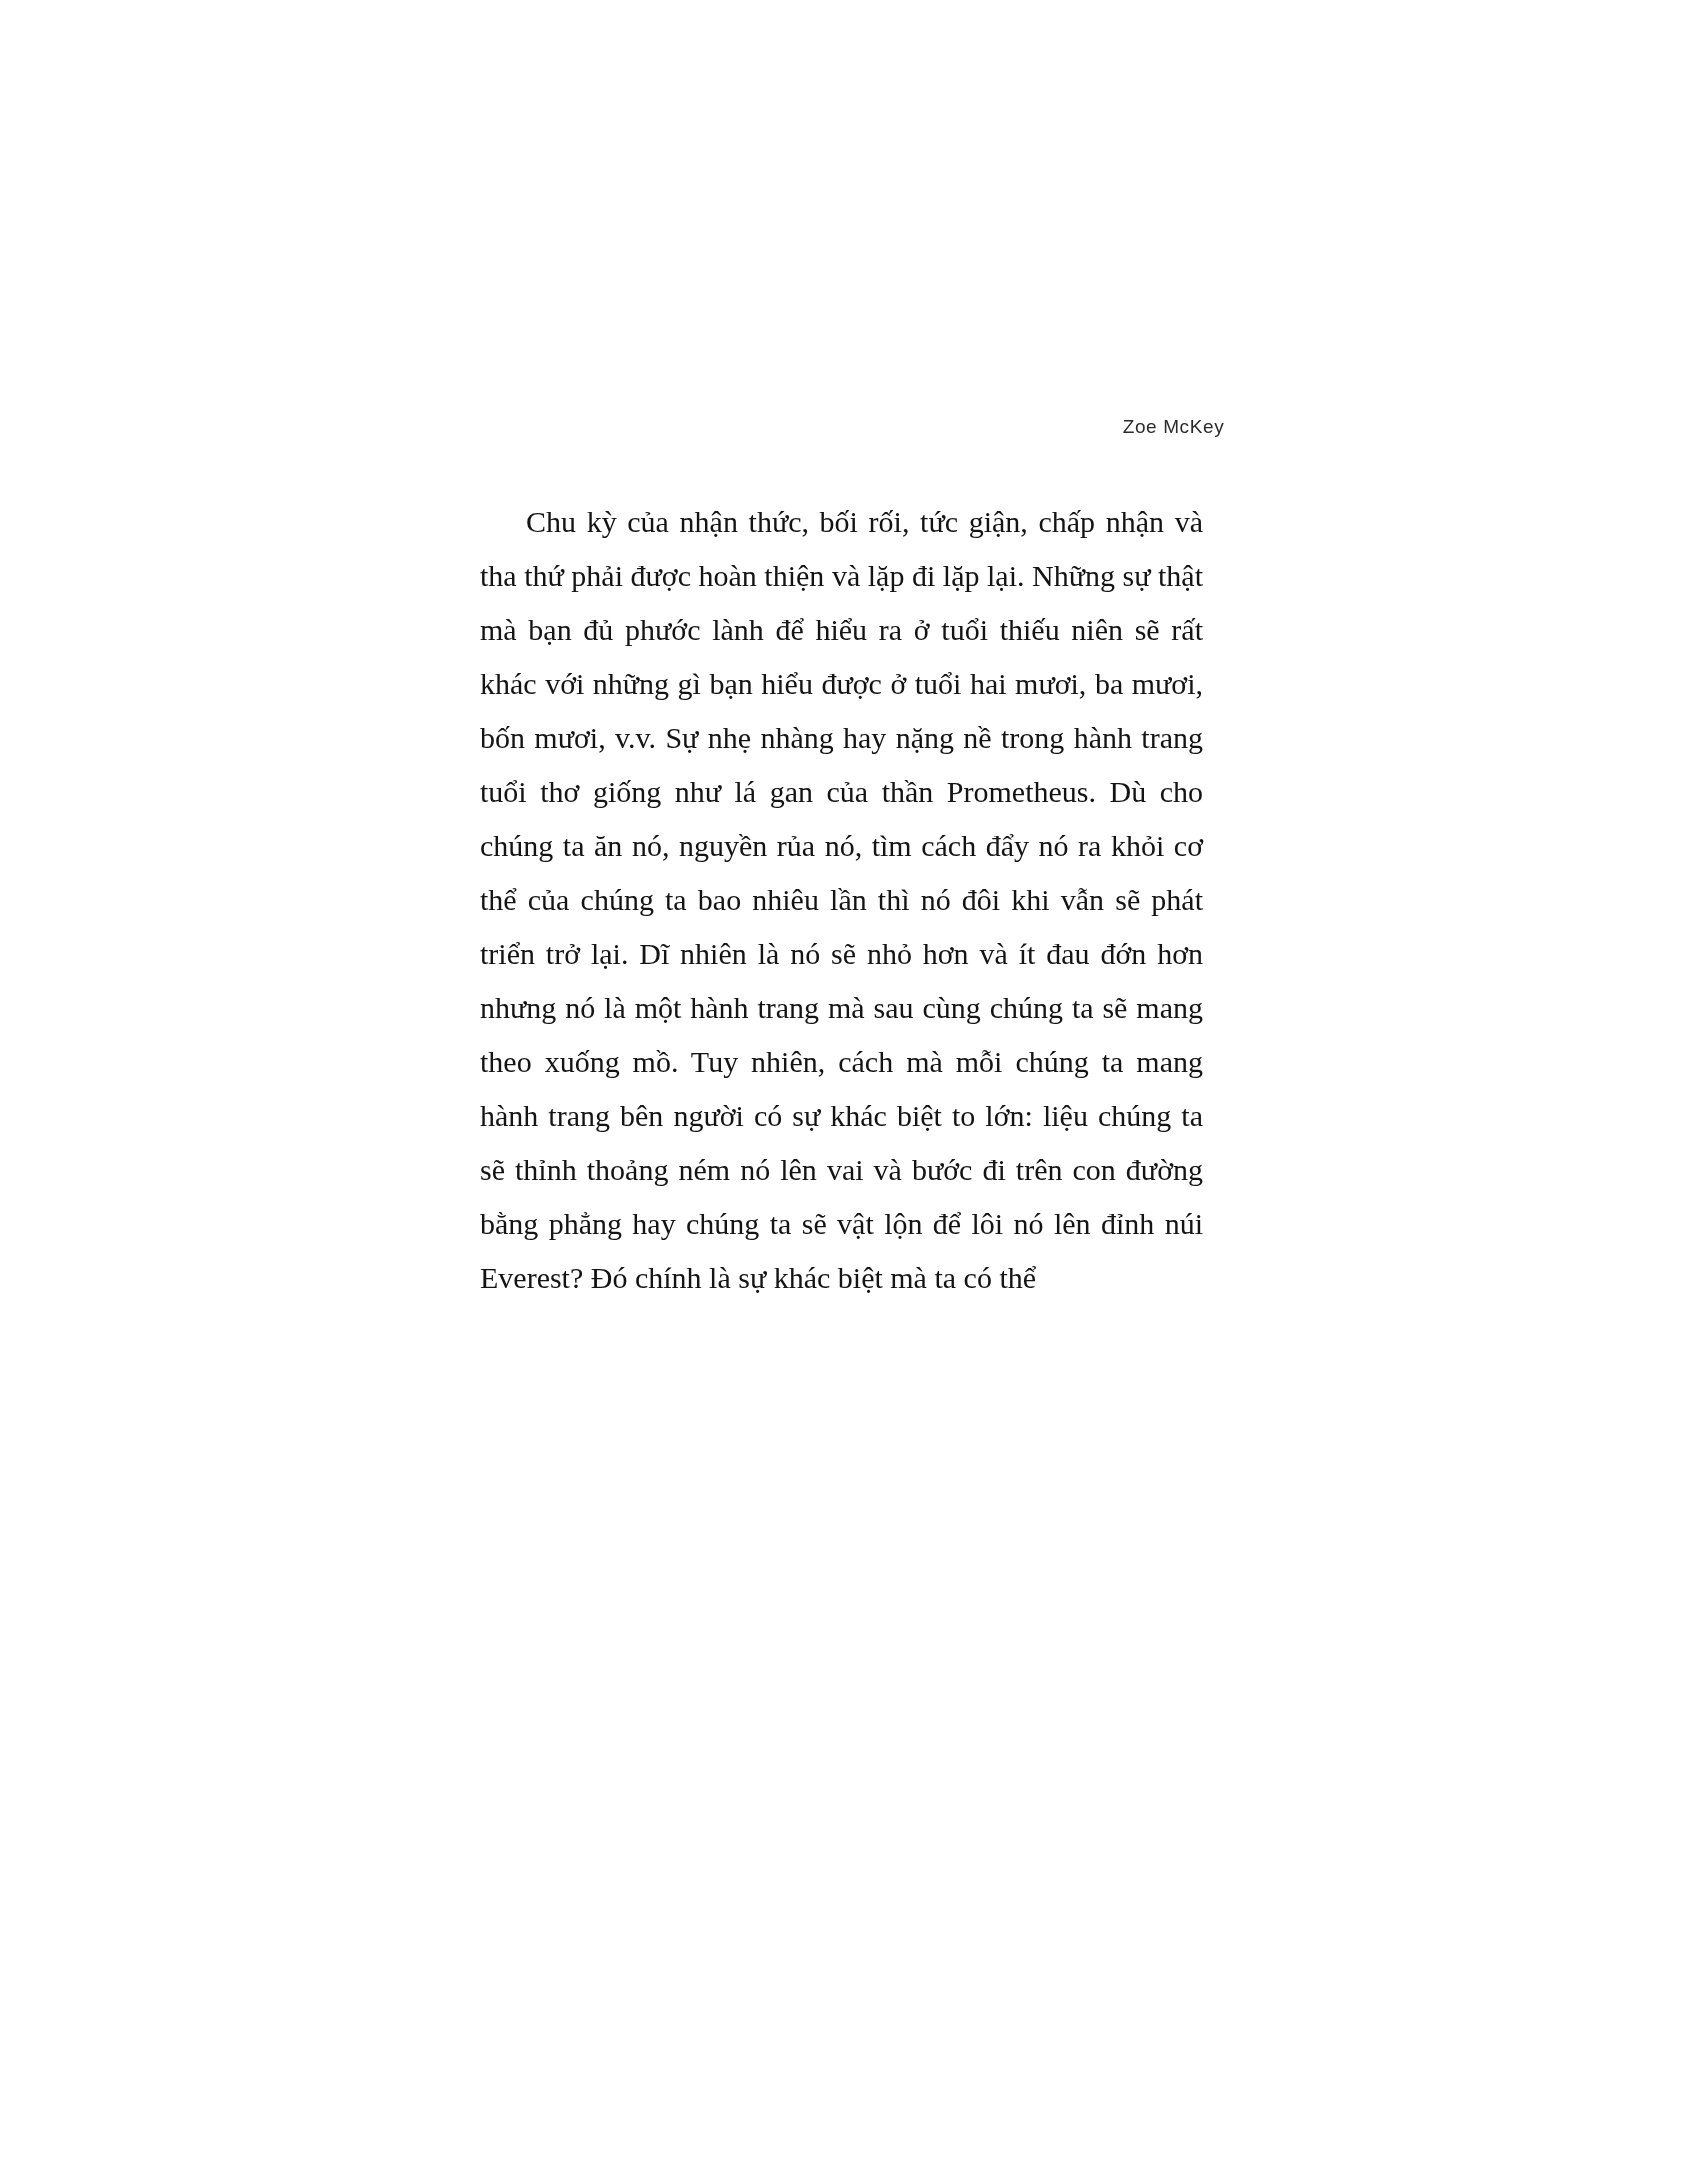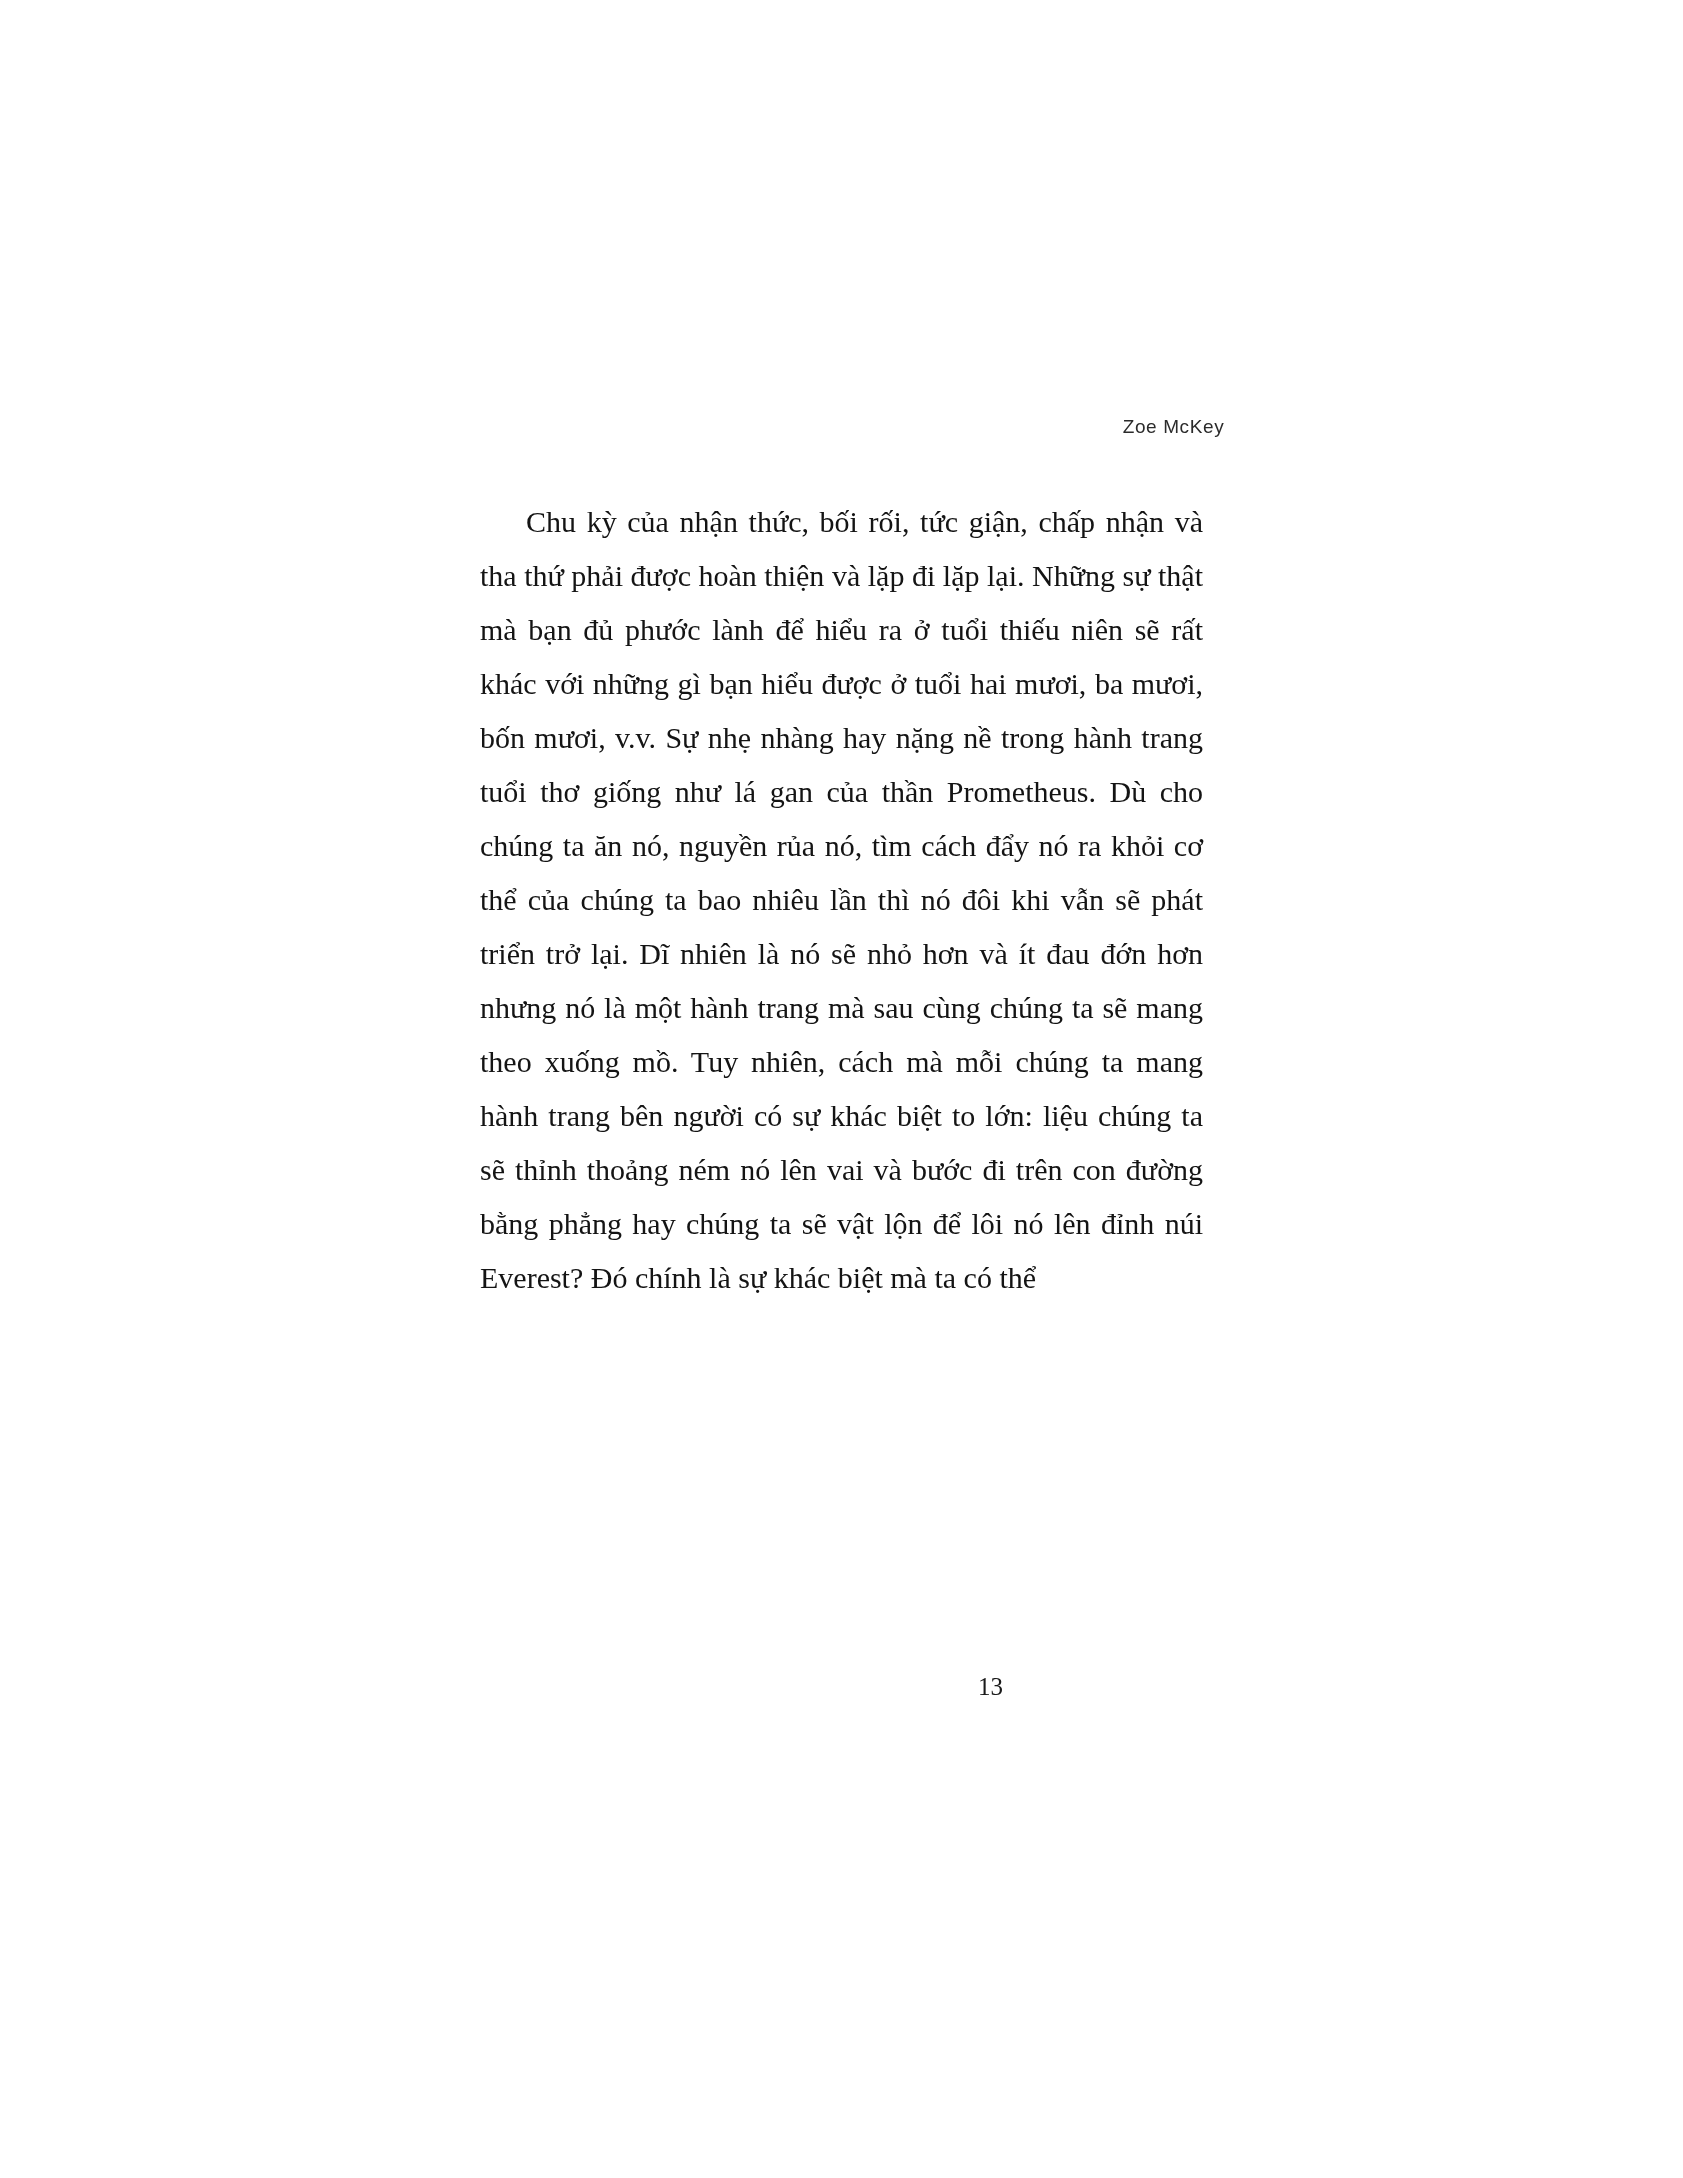--- a/index.html
+++ b/index.html
@@ -75,18 +75,15 @@
 <div class="page">
 
   <div class="running-head">
     <span class="running-head-inner">Zoe McKey</span>
   </div>
 
   <div class="text-block">
     <p class="para indent">Chu kỳ của nhận thức, bối rối, tức giận, chấp nhận và tha thứ phải được hoàn thiện và lặp đi lặp lại. Những sự thật mà bạn đủ phước lành để hiểu ra ở tuổi thiếu niên sẽ rất khác với những gì bạn hiểu được ở tuổi hai mươi, ba mươi, bốn mươi, v.v. Sự nhẹ nhàng hay nặng nề trong hành trang tuổi thơ giống như lá gan của thần Prometheus. Dù cho chúng ta ăn nó, nguyền rủa nó, tìm cách đẩy nó ra khỏi cơ thể của chúng ta bao nhiêu lần thì nó đôi khi vẫn sẽ phát triển trở lại. Dĩ nhiên là nó sẽ nhỏ hơn và ít đau đớn hơn nhưng nó là một hành trang mà sau cùng chúng ta sẽ mang theo xuống mồ. Tuy nhiên, cách mà mỗi chúng ta mang hành trang bên người có sự khác biệt to lớn: liệu chúng ta sẽ thỉnh thoảng ném nó lên vai và bước đi trên con đường bằng phẳng hay chúng ta sẽ vật lộn để lôi nó lên đỉnh núi Everest? Đó chính là sự khác biệt mà ta có thể</p>
   </div>
 
-  <div class="folio">
-    <span class="folio-inner">13</span>
-  </div>
 
 </div>
 
 
 </body></html>

